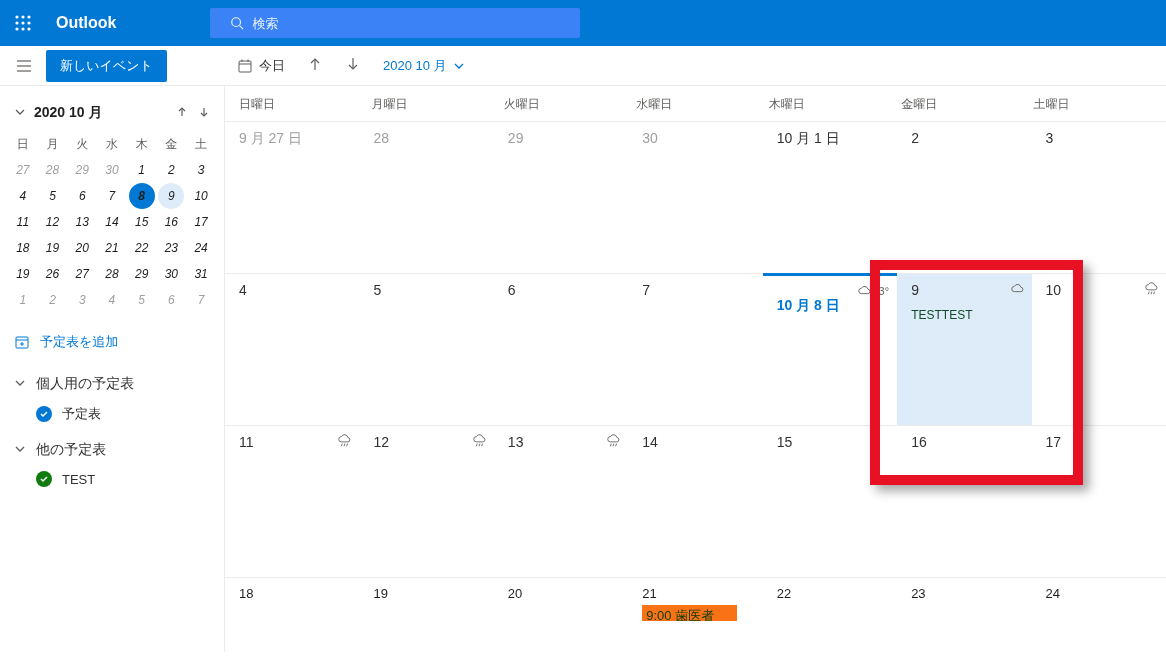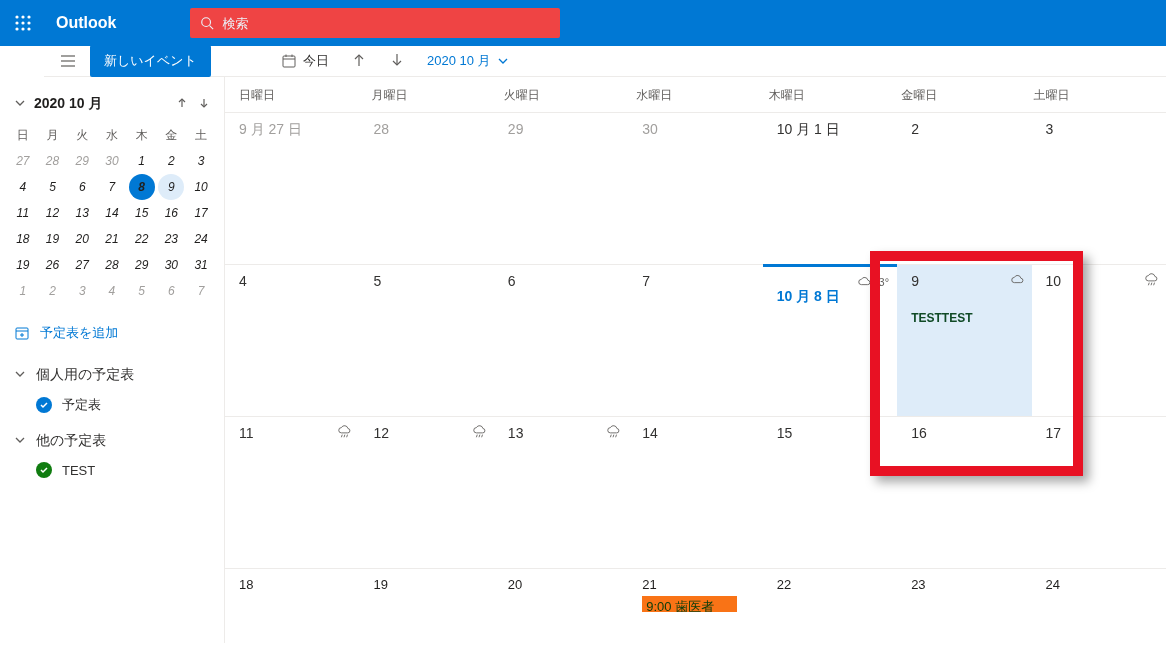--- a/index.html
+++ b/index.html
@@ -3,27 +3,27 @@
 <meta charset="utf-8">
 <style>
   * { box-sizing: border-box; margin: 0; padding: 0; font-family: "Segoe UI", "Yu Gothic UI", Meiryo, sans-serif; }
   body { width: 1166px; height: 660px; overflow: hidden; background: #fff; font-size: 13px; color: #201f1e; }
 
   
   .topbar { height: 46px; background: #0078d4; display: flex; align-items: center; color: #fff; }
   .waffle { width: 46px; height: 46px; display: flex; align-items: center; justify-content: center; cursor: pointer; }
   .waffle svg { width: 18px; height: 18px; }
   .brand { font-size: 16px; font-weight: 600; padding: 0 14px 0 2px; margin-left: 8px; }
-  .searchwrap { margin-left: 60px; width: 370px; height: 30px; background: #ef4444; border-radius: 2px; display: flex; align-items: center; padding: 0 10px; color: #eaf4fb; }
+  .searchwrap { margin-left: 80px; width: 370px; height: 30px; background: #3b82f6; border-radius: 2px; display: flex; align-items: center; padding: 0 20px; color: #eaf4fb; }
   .searchwrap svg { width: 14px; height: 14px; margin-right: 8px; flex-shrink: 0; }
   .searchinput { background: transparent; border: 0; outline: 0; color: #fff; font-size: 13px; width: 100%; }
   .searchinput::placeholder { color: #eaf4fb; }
 
   
-  .commandrow { height: 31px; display: flex; align-items: center; border-bottom: 1px solid #edebe9; margin-left: 44px; }
+  .commandrow { height: 40px; display: flex; align-items: center; border-bottom: 1px solid #edebe9; }
   .cmd-left { width: 225px; height: 100%; display: flex; align-items: center; padding: 0 8px; }
   .hamburger { width: 32px; height: 32px; display: flex; align-items: center; justify-content: center; cursor: pointer; color: #605e5c; }
   .hamburger svg { width:16px; height:16px; }
   .newbtn { background: #0078d4; color: #fff; border: 0; height: 32px; padding: 0 14px; margin-left: 6px; cursor: pointer; font-size: 13px; border-radius: 2px; }
   .cmd-right { display: flex; align-items: center; gap: 22px; padding-left: 12px; color: #323130; }
   .cmd-item { display: flex; align-items: center; gap: 6px; cursor: pointer; height: 48px; }
   .cmd-item svg { width: 16px; height: 16px; }
   .cmd-monthlabel { color: #0078d4; display: flex; align-items: center; gap: 6px; cursor: pointer; }
   .arrowbtn { color: #605e5c; cursor:pointer; }
 
@@ -61,21 +61,21 @@
   .calgrid { display:grid; grid-template-columns: repeat(7, 1fr); grid-auto-rows: 152px; }
   .calgrid .cell { border-top:1px solid #edebe9; padding:8px 10px 4px 14px; position:relative; overflow:hidden; }
   .calgrid .cell .num { font-size:14px; color:#323130; }
   .calgrid .cell.dim .num { color:#a19f9d; }
   .calgrid .cell.today { border-top: 3px solid #0078d4; padding-top:21px;}
   .calgrid .cell.today .num { color:#0078d4; font-weight:600;}
   .calgrid .cell .weather { position:absolute; top:8px; right:8px; color:#605e5c; font-size:11px; display:flex; align-items:center; gap:2px;}
   .calgrid .cell .weather svg{width:14px;height:14px;}
 
   .calgrid .cell.selected { background:#deecf9; }
-  .ev { margin-top:22px; font-size:12px; color:#104a26; font-weight:700; }
+  .ev { margin-top:10px; font-size:12px; color:#104a26; font-weight:400; }
 
   .lowrow { display:grid; grid-template-columns: repeat(7, 1fr); }
   .lowrow .cell { border-top:1px solid #edebe9; padding:8px 10px 4px 14px; height: 44px; overflow:hidden;}
   .appt { background:#f97316; color:#0b3d0b; font-size:13px; padding:2px 4px; display:inline-block; margin-top:4px; min-width:95px;}
 
   .redbox { position:absolute; border: 10px solid #e81123; pointer-events:none; box-shadow: 6px 6px 10px rgba(0,0,0,.35); }
 </style>
 </head>
 <body>
 

